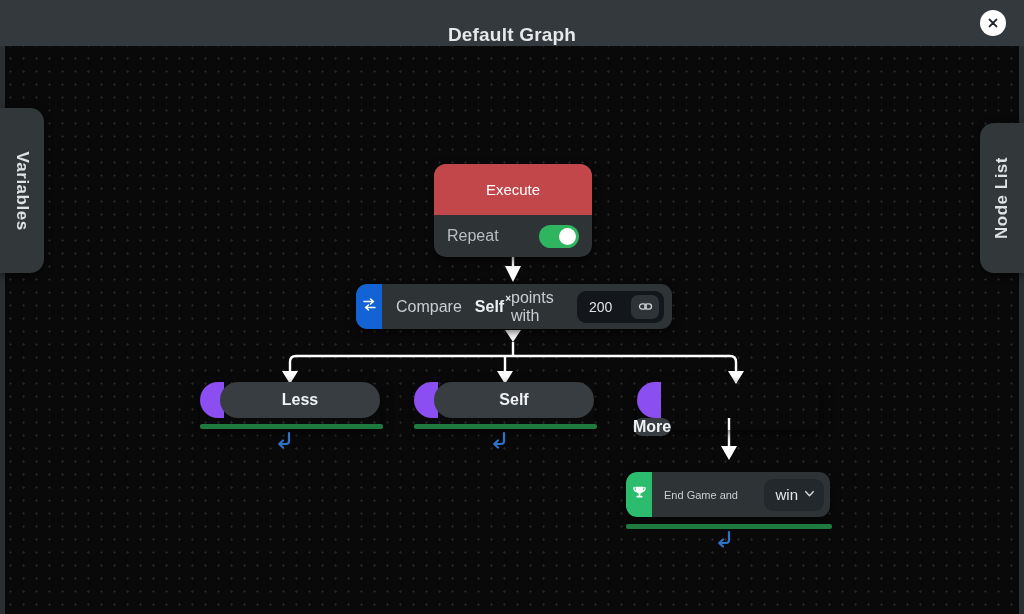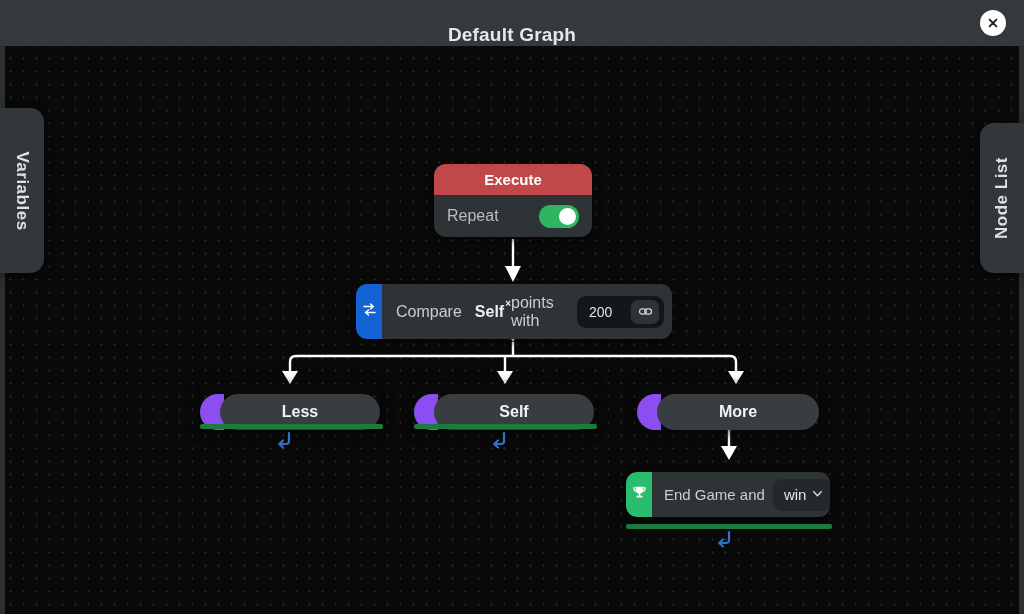--- a/index.html
+++ b/index.html
@@ -97,26 +97,26 @@
 
   
   .node-execute {
     left: 434px; top: 118px;
     width: 158px;
     border-radius: 12px;
     overflow: hidden;
     background: #2e3336;
   }
   .exec-header {
-    height: 31px;
+    height: 51px;
     background: #c1474b;
     display: flex; align-items: center; justify-content: center;
     color: #ffffff;
     font-size: 15px;
-    font-weight: 700;
+    font-weight: 400;
     text-align: center;
   }
   .exec-body {
     height: 42px;
     display: flex; align-items: center;
     padding: 0 13px;
     justify-content: space-between;
   }
   .exec-label {
     color: #b9bec2;
@@ -132,21 +132,21 @@
   .toggle .knob {
     position: absolute; right: 3px; top: 3px;
     width: 17px; height: 17px;
     border-radius: 50%;
     background: #ffffff;
   }
 
   
   .node-compare {
     left: 356px; top: 238px;
-    width: 316px; height: 55px;
+    width: 316px; height: 45px;
     border-radius: 11px;
     background: #2e3336;
     display: flex; align-items: center;
     overflow: hidden;
     justify-content: flex-end;
   }
   .accent {
     width: 26px; height: 100%;
     display: flex; align-items: center; justify-content: center;
     flex: 0 0 auto;
@@ -197,42 +197,42 @@
     width: 28px; height: 24px;
     background: #2e3338;
     border-radius: 7px;
     display: flex; align-items: center; justify-content: center;
     cursor: pointer;
   }
 
   
   .node-branch {
     height: 48px;
-    display: flex; align-items: flex-end;
+    display: flex; align-items: flex-start;
   }
   .branch-cap {
     width: 24px; height: 36px;
     background: #8b4ef0;
     border-radius: 18px 0 0 18px;
     flex: 0 0 auto;
   }
   .branch-body {
     flex: 1 1 auto;
     height: 36px;
     background: #383d41;
     border-radius: 18px;
     margin-left: -4px;
     display: flex; align-items: center; justify-content: center;
     color: #f0f2f4;
     font-size: 16px;
     font-weight: 700;
   }
   .branch-less { left: 200px; top: 336px; width: 180px; }
   .branch-equal { left: 414px; top: 336px; width: 180px; }
-  .branch-more { left: 637px; top: 336px; width: 182px; }
+  .branch-more { left: 637px; top: 336px; width: 182px; flex-direction: column; }
 
   
   .green-bar {
     position: absolute;
     height: 5px;
     background: #1f7a3f;
     border-radius: 2px;
   }
   .return-arrow {
     position: absolute;
@@ -250,21 +250,21 @@
   }
   .endgame-body {
     display: flex; align-items: center;
     padding: 0 6px 0 12px;
     gap: 8px;
     flex: 1 1 auto;
     height: 100%;
   }
   .endgame-text {
     color: #c9ced2;
-    font-size: 15px;
+    font-size: 11px;
     white-space: nowrap;
   }
   .dropdown {
     margin-left: auto;
     background: #23282d;
     border-radius: 9px;
     height: 32px;
     display: flex; align-items: center;
     gap: 5px;
     padding: 0 8px 0 11px;

